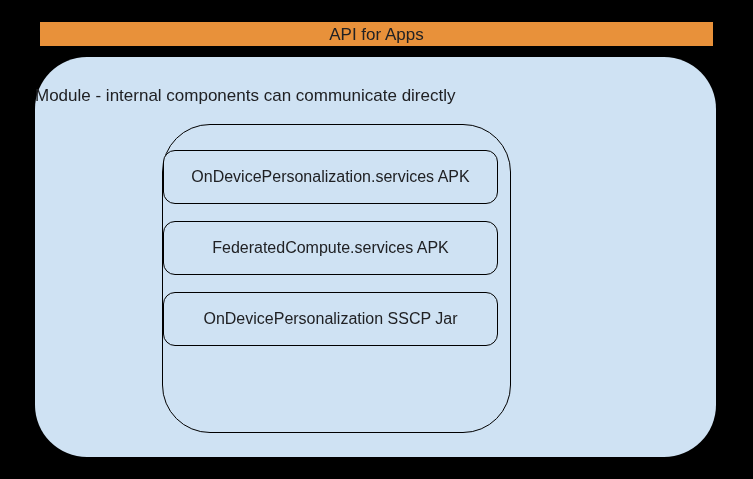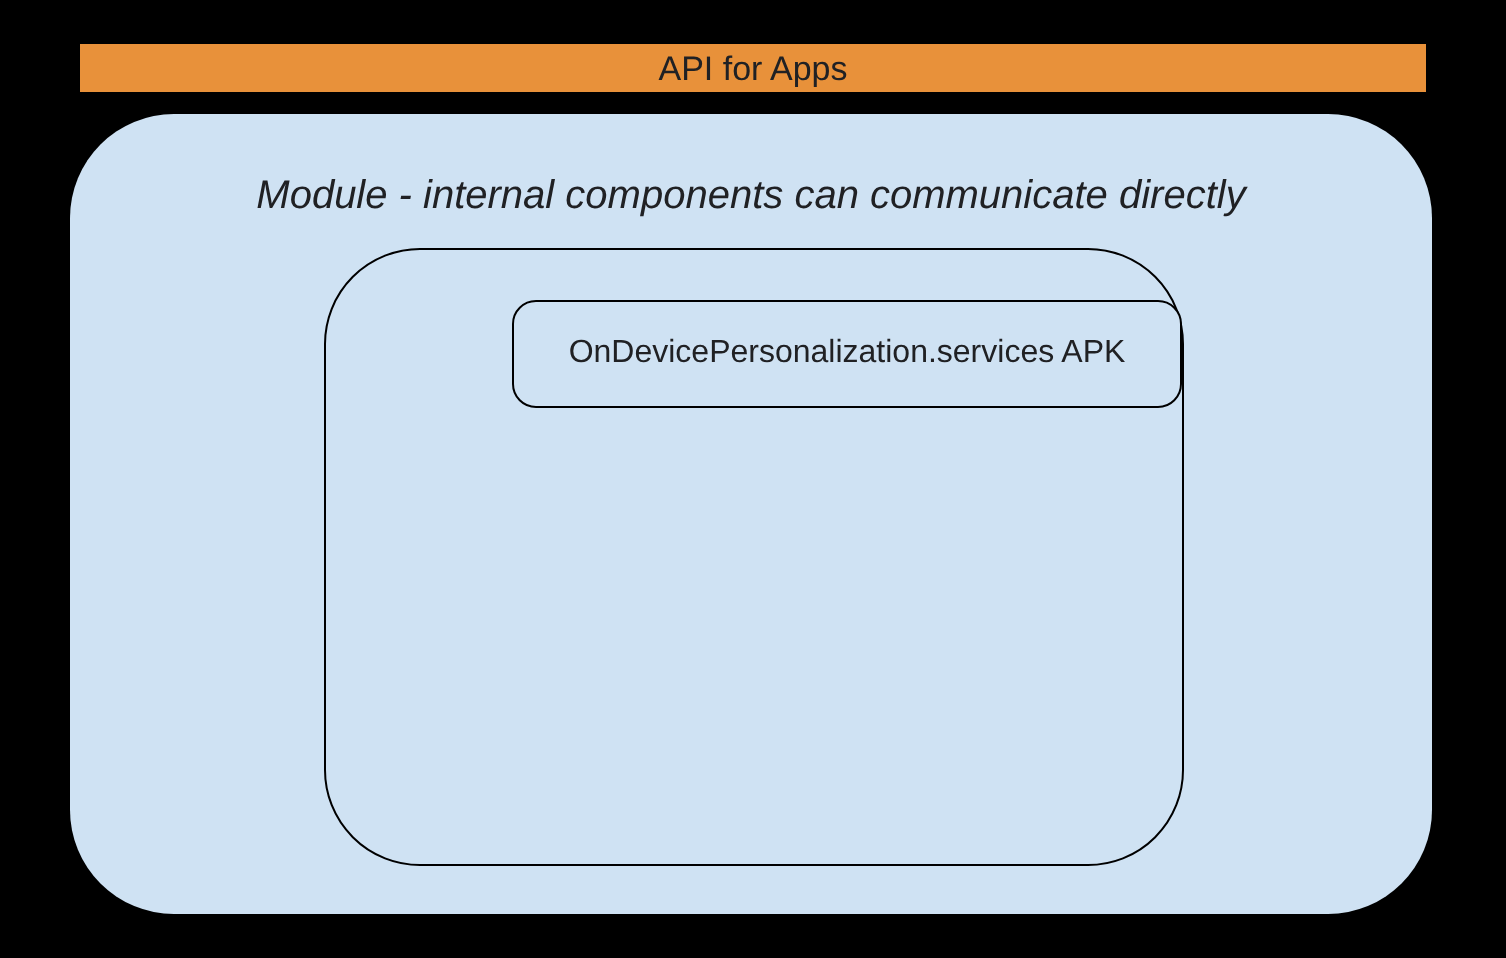--- a/index.html
+++ b/index.html
@@ -47,37 +47,35 @@
     width: 681px;
     height: 400px;
     background: var(--module-blue);
     border-radius: 52px;
   }
   .module-title {
     position: absolute;
     top: 30px;
     left: 0;
     width: 100%;
-    text-align: center;
-    font-size: 20px;
+    font-size: 17px;
     line-height: 1.1;
     color: var(--text);
-    font-style: italic;
   }
   .boundary {
     position: absolute;
     left: 127px;
     top: 67px;
-    width: 430px;
+    width: 349px;
     height: 309px;
     border: 1.2px solid var(--outline);
     border-radius: 48px;
     display: flex;
     flex-direction: column;
-    align-items: flex-end;
+    align-items: flex-start;
     padding-top: 25px;
     gap: 17px;
     background: transparent;
   }
   .component {
     flex: none;
     width: 335px;
     height: 54px;
     border: 1.2px solid var(--outline);
     border-radius: 12px;
@@ -105,18 +103,24 @@
   <div class="module">
 
     <div class="module-title">Module - internal components can communicate directly</div>
 
     <div class="boundary">
 
       <div class="component">
         <span class="component-label">OnDevicePersonalization.services APK</span>
       </div>
 
+      <div class="component">
+        <span class="component-label">FederatedCompute.services APK</span>
+      </div>
 
 
+      <div class="component">
+        <span class="component-label">OnDevicePersonalization SSCP Jar</span>
+      </div>
 
     </div>
   </div>
 </div>
 
 </body></html>

